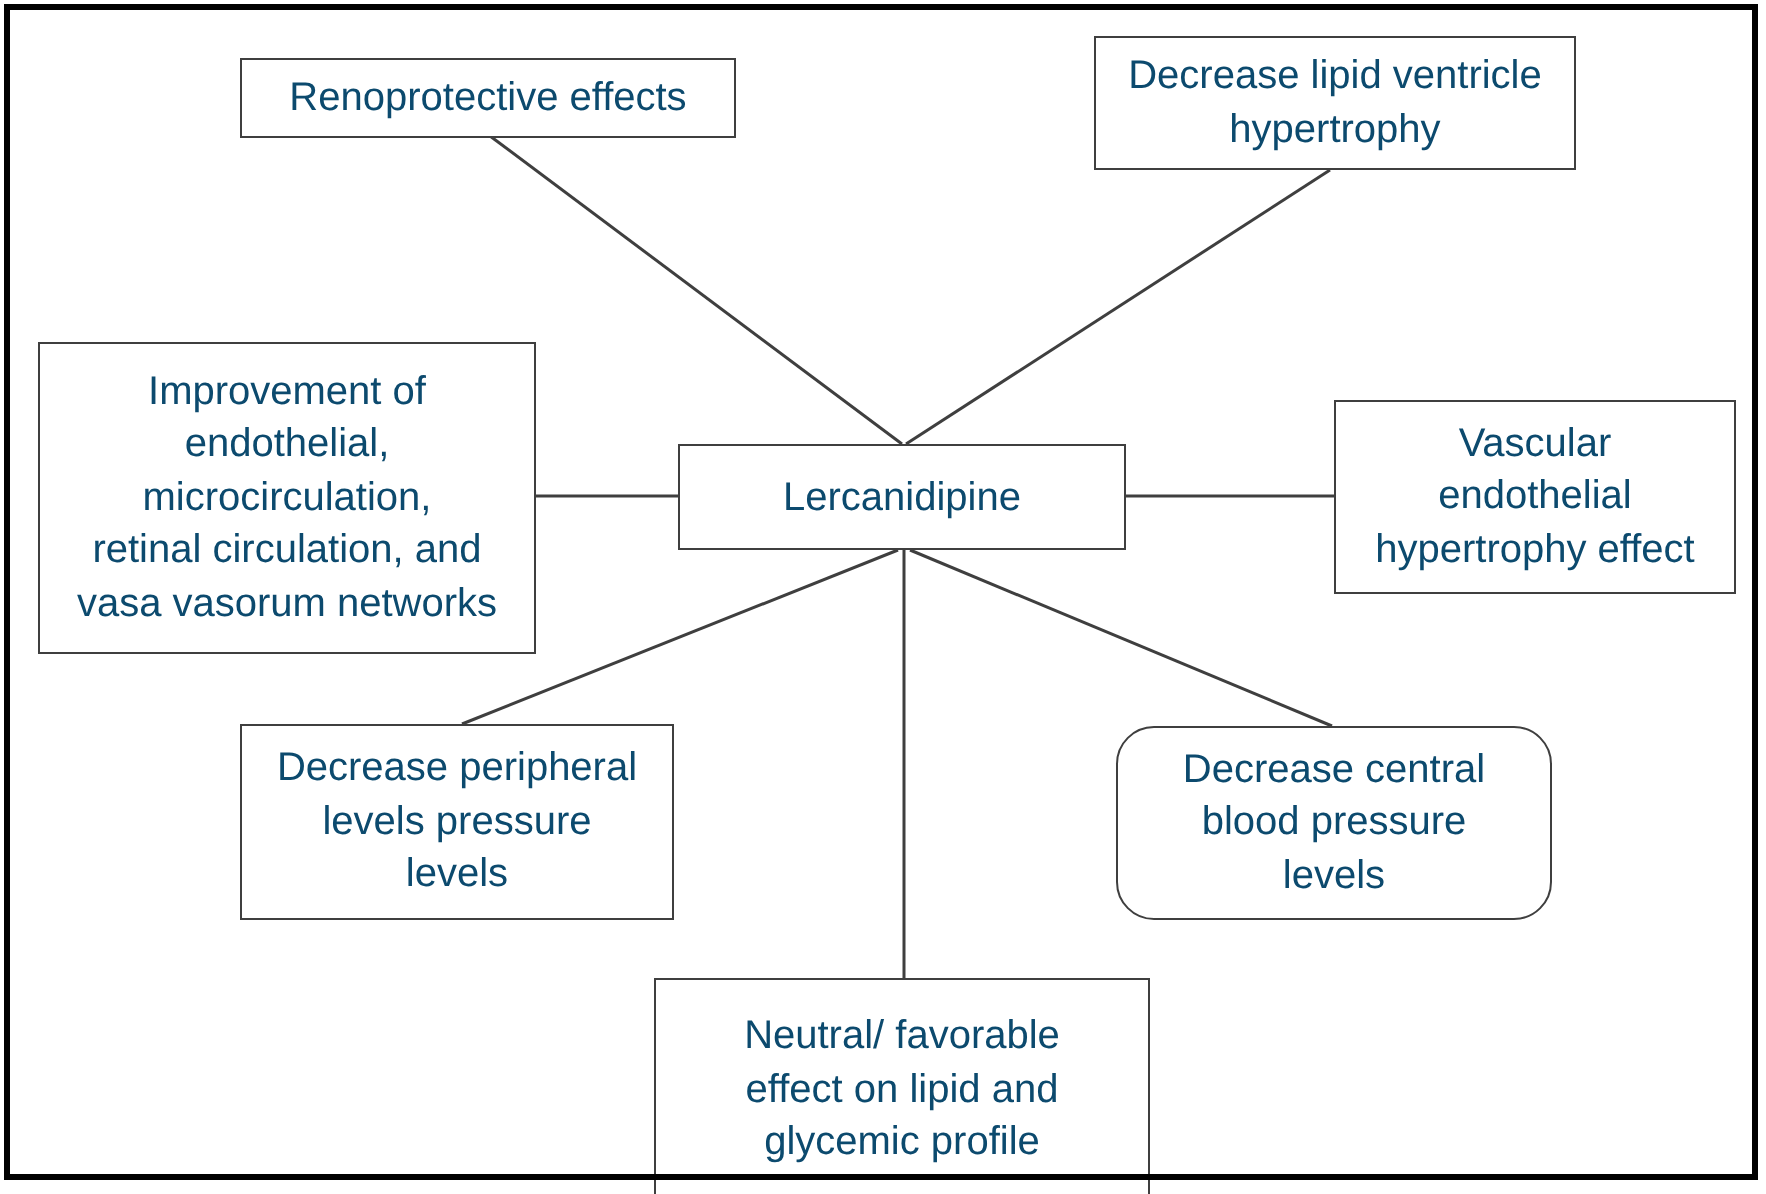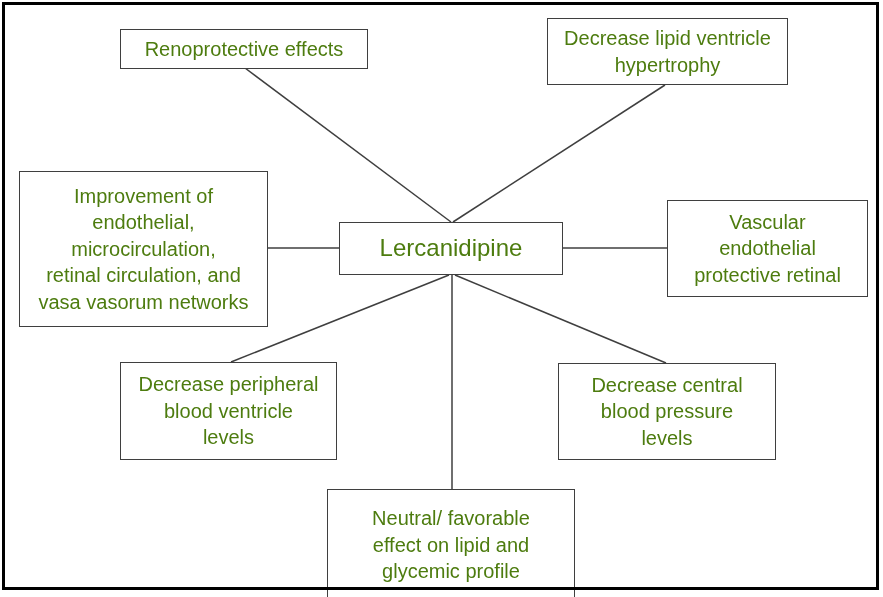--- a/index.html
+++ b/index.html
@@ -35,38 +35,38 @@
   .node {
     position: absolute;
     box-sizing: border-box;
     background: #ffffff;
     border: 1.5px solid #3f3f3f;
     display: flex;
     align-items: center;
     justify-content: center;
     text-align: center;
     white-space: pre-line;
-    color: #4d7c0f;
+    color: #0c4a6e;
     font-size: 20px;
     line-height: 1.33;
     padding: 18px 6px;
   }
   .node-center {
-    font-size: 24px;
+    font-size: 20px;
     line-height: 1.1;
     letter-spacing: 0px;
   }
   
   #node-renoprotective   { left: 120px; top: 29px;  width: 248px; height: 40px; }
   #node-lv-hypertrophy   { left: 547px; top: 18px;  width: 241px; height: 67px; }
   #node-microcirculation { left: 19px;  top: 171px; width: 249px; height: 156px; }
   #node-center           { left: 339px; top: 222px; width: 224px; height: 53px; }
   #node-vascular         { left: 667px; top: 200px; width: 201px; height: 97px; }
   #node-peripheral-bp    { left: 120px; top: 362px; width: 217px; height: 98px; }
-  #node-central-bp       { left: 558px; top: 363px; width: 218px; height: 97px; }
+  #node-central-bp       { left: 558px; top: 363px; width: 218px; height: 97px; border-radius: 19px; }
   #node-lipid-glycemic   { left: 327px; top: 489px; width: 248px; height: 112px; }
 </style>
 </head>
 <body>
 
 <div class="stage">
 
   <svg class="connectors" viewBox="0 0 883 597" xmlns="http://www.w3.org/2000/svg">
     <g stroke="#3f3f3f" stroke-width="1.5" fill="none">
       <line x1="245" y1="68" x2="451" y2="222"></line>
@@ -87,24 +87,24 @@
   <div class="node" id="node-microcirculation">Improvement of
 endothelial,
 microcirculation,
 retinal circulation, and
 vasa vasorum networks</div>
 
   <div class="node node-center" id="node-center">Lercanidipine</div>
 
   <div class="node" id="node-vascular">Vascular
 endothelial
-protective retinal</div>
+hypertrophy effect</div>
 
   <div class="node" id="node-peripheral-bp">Decrease peripheral
-blood ventricle
+levels pressure
 levels</div>
 
   <div class="node" id="node-central-bp">Decrease central
 blood pressure
 levels</div>
 
   <div class="node" id="node-lipid-glycemic">Neutral/ favorable
 effect on lipid and
 glycemic profile</div>
 

